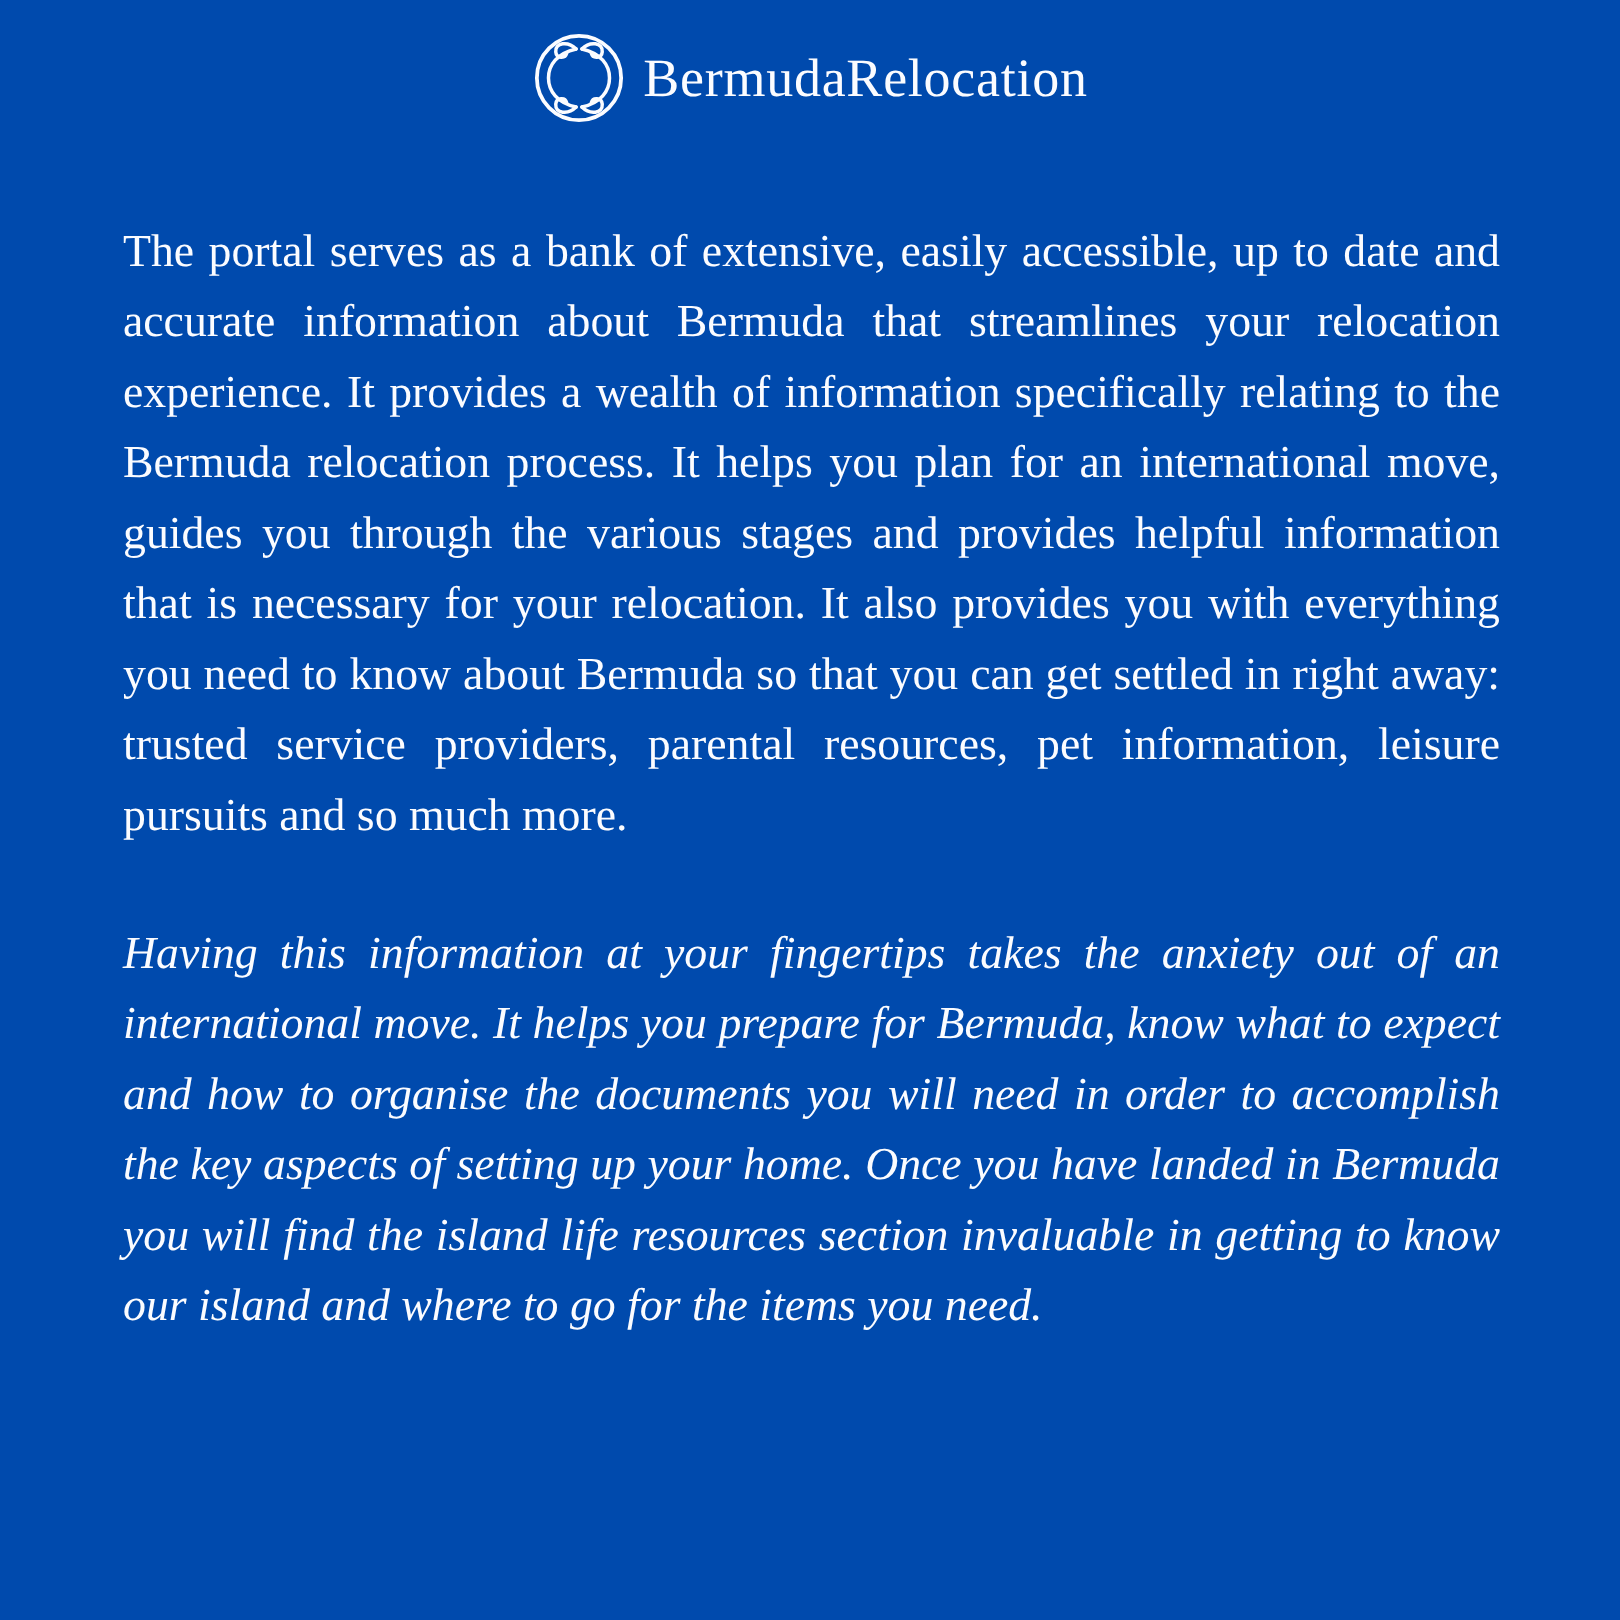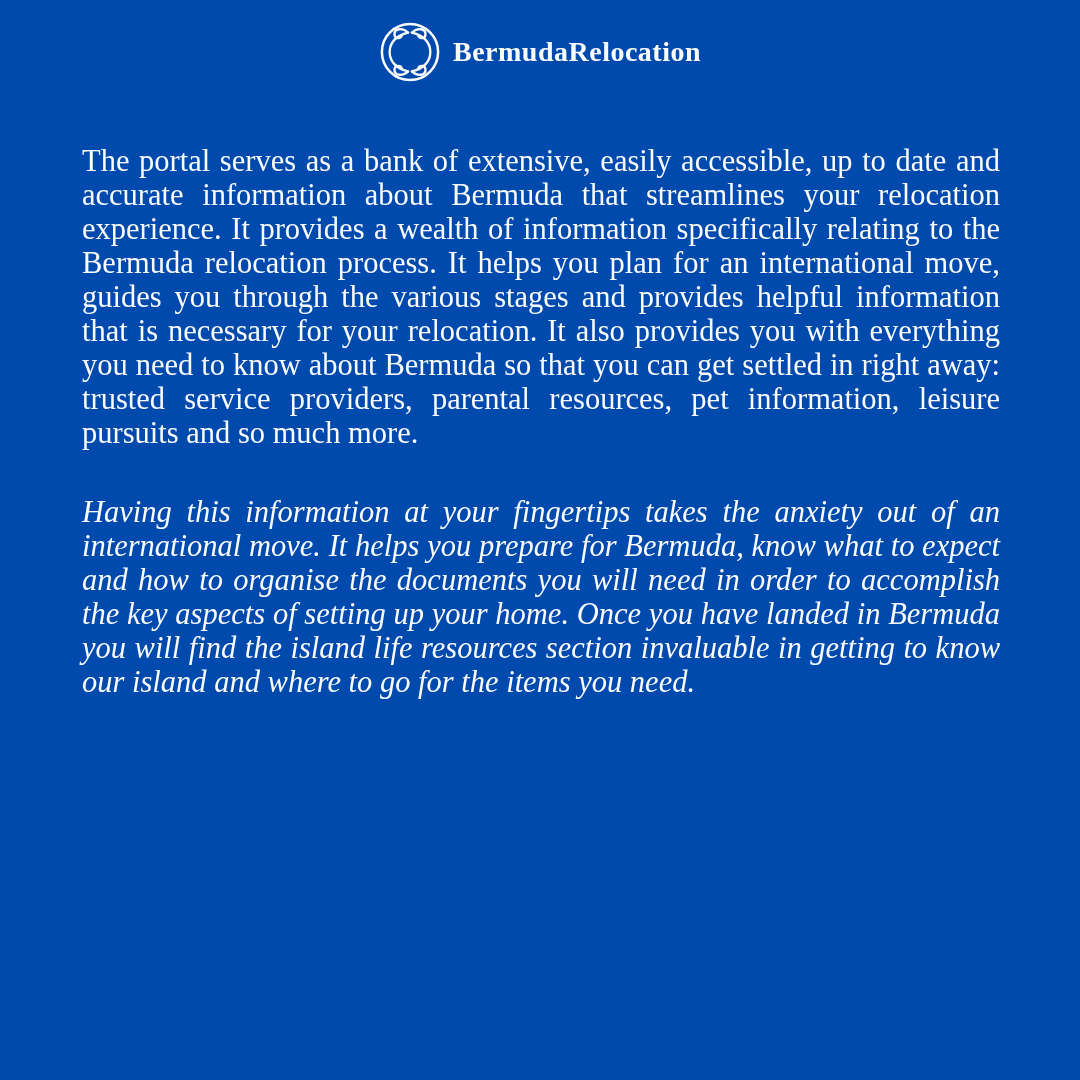--- a/index.html
+++ b/index.html
@@ -29,36 +29,36 @@
     align-items: center;
     gap: 12px;
   }
   .brand-logo {
     width: 62px;
     height: 62px;
     display: block;
     flex: 0 0 auto;
   }
   .brand-name {
-    font-size: 28px;
+    font-size: 36px;
     letter-spacing: 0.5px;
-    font-weight: 700;
+    font-weight: 400;
     line-height: 62px;
     white-space: nowrap;
   }
   .body-copy {
     position: absolute;
     top: 144px;
     left: 82px;
     right: 80px;
   }
   .body-copy p {
     margin: 0 0 45px 0;
     font-size: 30.5px;
-    line-height: 34px;
+    line-height: 47px;
     font-weight: 400;
     text-align: justify;
     text-justify: inter-word;
   }
   .body-copy p:last-child {
     margin-bottom: 0;
     font-style: italic;
   }
 </style>
 </head>

